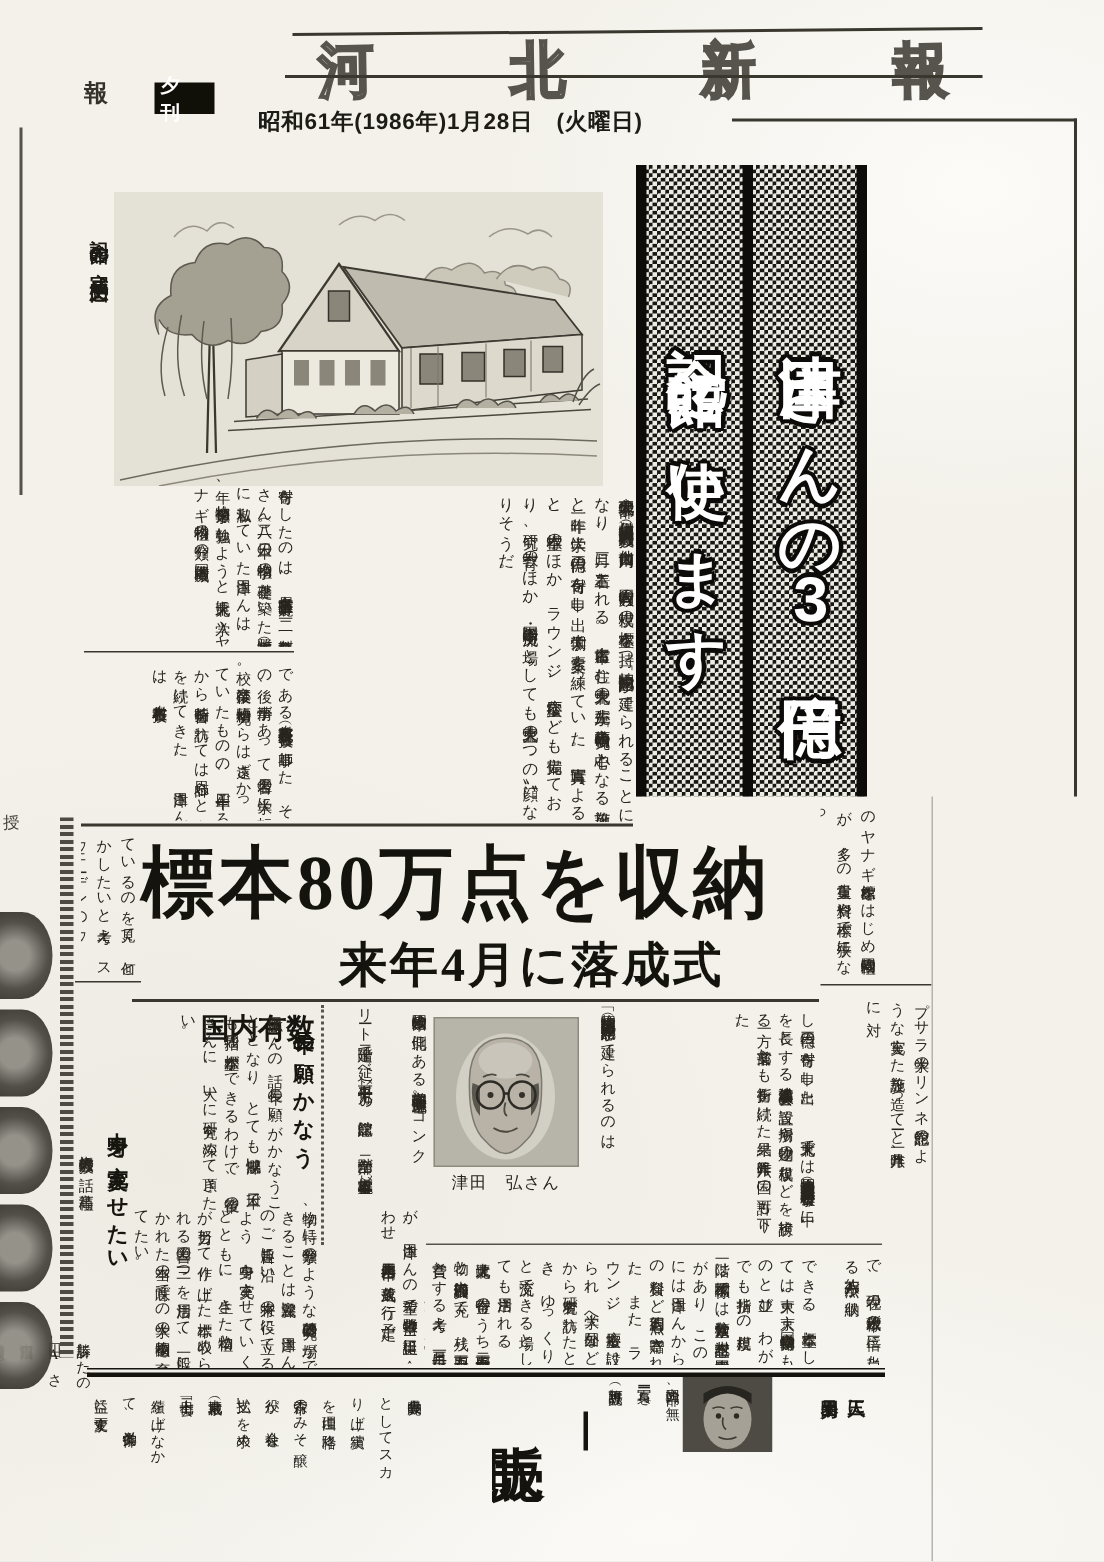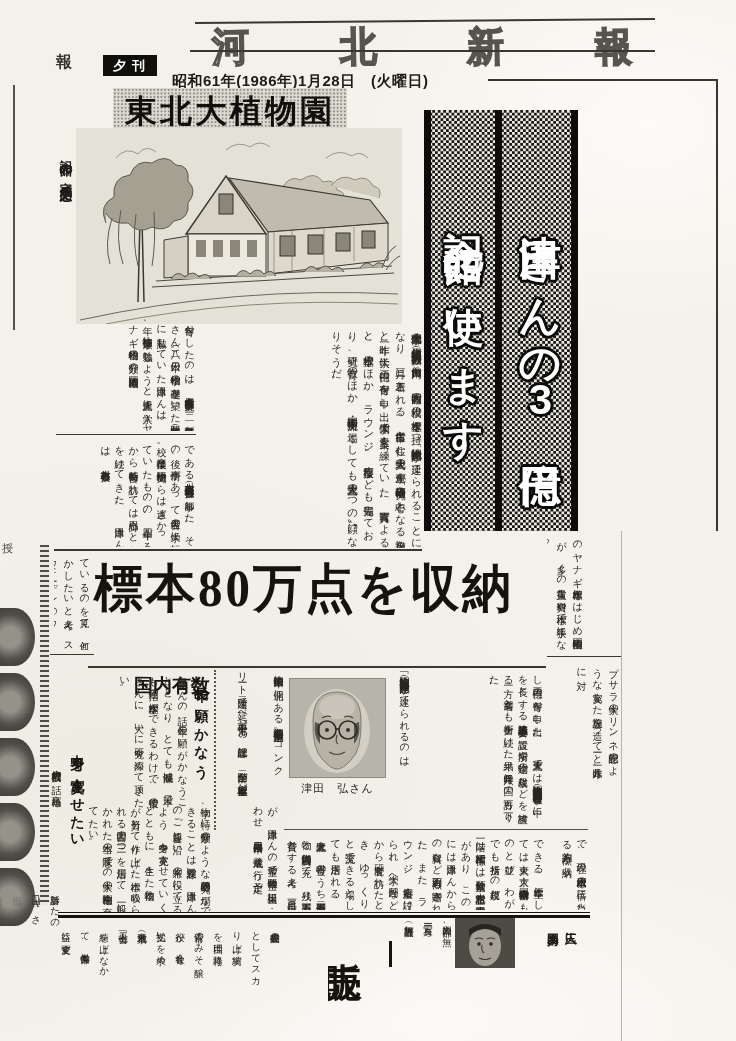--- a/index.html
+++ b/index.html
@@ -42,30 +42,27 @@
 
   <div class="abs rule" style="left:195px;top:20px;width:460px;height:2px;transform:rotate(-0.5deg);"></div>
   <div class="abs" style="left:212px;top:22px;width:420px;height:36px;display:flex;justify-content:space-between;">
     <span class="mast-char">河</span>
     <span class="mast-char">北</span>
     <span class="mast-char">新</span>
     <span class="mast-char">報</span>
   </div>
   <div class="abs rule" style="left:190px;top:50px;width:465px;height:1.5px;"></div>
   <span class="abs" style="left:56px;top:52px;font-size:16px;font-weight:bold;color:#35322c;">報</span>
-  <div class="abs gothic" style="left:103px;top:55px;width:54px;height:21px;background:#111008;color:#fff;font-size:13px;font-weight:bold;letter-spacing:6px;display:flex;align-items:center;justify-content:center;padding-left:4px;box-sizing:border-box;">夕刊</div>
+  <div class="abs gothic" style="left:103px;top:55px;width:40px;height:21px;background:#111008;color:#fff;font-size:13px;font-weight:bold;letter-spacing:6px;display:flex;align-items:center;justify-content:center;padding-left:4px;box-sizing:border-box;">夕刊</div>
   <div class="abs gothic" style="left:172px;top:72px;font-size:15px;font-weight:bold;color:#1d1b16;letter-spacing:0.5px;">昭和61年(1986年)1月28日　(火曜日)</div>
 
   <div class="abs rule" style="left:488px;top:79px;width:230px;height:1.5px;"></div>
   <div class="abs rule" style="left:716px;top:79px;width:1.5px;height:452px;"></div>
   <div class="abs" style="left:13px;top:85px;width:1.5px;height:245px;background:#55524a;"></div>
 
-  <div class="abs halftone" style="left:113px;top:88px;width:234px;height:47px;display:flex;align-items:center;justify-content:center;">
-    <span class="gothic" style="font-size:32px;font-weight:900;letter-spacing:3px;color:#100f0b;">東北大植物園</span>
-  </div>
 
   <div class="abs checker" style="left:424px;top:110px;width:154px;height:421px;">
     <div class="bar" style="left:0;"></div>
     <div class="bar" style="left:71px;"></div>
     <div class="bar" style="left:147px;"></div>
     <div class="abs v gothic hl-white" style="left:82px;top:4px;width:62px;height:414px;font-size:42px;letter-spacing:6px;text-align:center;">津田さんの3億円</div>
     <div class="abs v gothic hl-white" style="left:12px;top:6px;width:56px;height:412px;font-size:40px;letter-spacing:8px;text-align:center;">記念館に使います</div>
   </div>
 
   <div class="abs" style="left:76px;top:128px;width:326px;height:196px;box-shadow:inset 0 0 14px rgba(120,115,100,0.35);">
@@ -116,20 +113,21 @@
   <div class="abs rule" style="left:547px;top:656px;width:74px;height:1px;"></div>
   <div class="abs vt" style="left:547px;top:661px;width:74px;height:120px;line-height:16px;">プサラ大学のリンネ記念館のような充実した施設を造ってーと一昨年八月、東北大に対</div>
   <div class="abs" style="left:621px;top:531px;width:1px;height:510px;background:#b7b3aa;"></div>
 
   <span class="abs" style="left:2px;top:541px;font-size:11px;color:#45423a;">授</span>
   <div class="abs vt" style="left:54px;top:552px;width:38px;height:98px;line-height:16px;">ているのを見て、何とかしたいと考え、スウェーデンのウ</div>
   <div class="abs rule" style="left:50px;top:654px;width:44px;height:1px;"></div>
 
   <div class="abs" style="left:94px;top:556px;font-size:49px;font-weight:900;letter-spacing:3px;color:#15130d;transform:scaleY(1.06);">標本80万点を収納</div>
   <div class="abs gothic" style="left:134px;top:637px;font-size:19px;font-weight:900;color:#17150f;margin-top:36px;">国内有数</div>
+  <div class="abs" style="left:226px;top:622px;font-size:32px;font-weight:900;letter-spacing:2px;color:#15130d;">来年4月に落成式</div>
   <div class="abs rule" style="left:88px;top:666px;width:458px;height:1.5px;"></div>
 
   <div class="abs" style="left:214px;top:670px;width:0;height:160px;border-left:2px dotted #57544c;"></div>
   <div class="abs v qhead" style="left:192px;top:676px;width:18px;height:140px;">長年の願いかなう</div>
   <div class="abs vt" style="left:101px;top:670px;width:88px;height:140px;line-height:14.5px;">津田弘さんの話　長年の願いがかなうこととなり、とても感慨深い。日本でも屈指の標本室ができるわけで、後輩の皆さんに、大いに研究を深めて頂きたい。</div>
   <div class="abs v qhead" style="left:66px;top:744px;width:20px;height:120px;">中身を充実させたい</div>
   <div class="abs vt" style="left:49px;top:762px;width:15px;height:148px;">大橋広好教授の話　高等植</div>
   <div class="abs vt" style="left:86px;top:800px;width:126px;height:112px;line-height:14px;">物学、特に分類学のような基礎的研究の場ができることは意義深い。津田さんのご趣旨に沿い、将来の役に立てるよう、中身を充実させていくとともに、生きた植物と、人間が努力して作り上げた標本、収められる図書の三つを活用して、一般に開かれた本当の意味での大学の植物園を育てたい。</div>
 
   <div class="abs vt" style="left:410px;top:668px;width:134px;height:162px;line-height:14.5px;">し三億円の寄付を申し出た。　東北大では植物園運営委員会（委員長・石田名香雄学長）の中に、大橋教授を長とする建設準備委員会を設置。場所や建物の規模などを検討する一方、文部省とも折衝を続けた結果、昨年六月に国の許可も下りた。</div>

